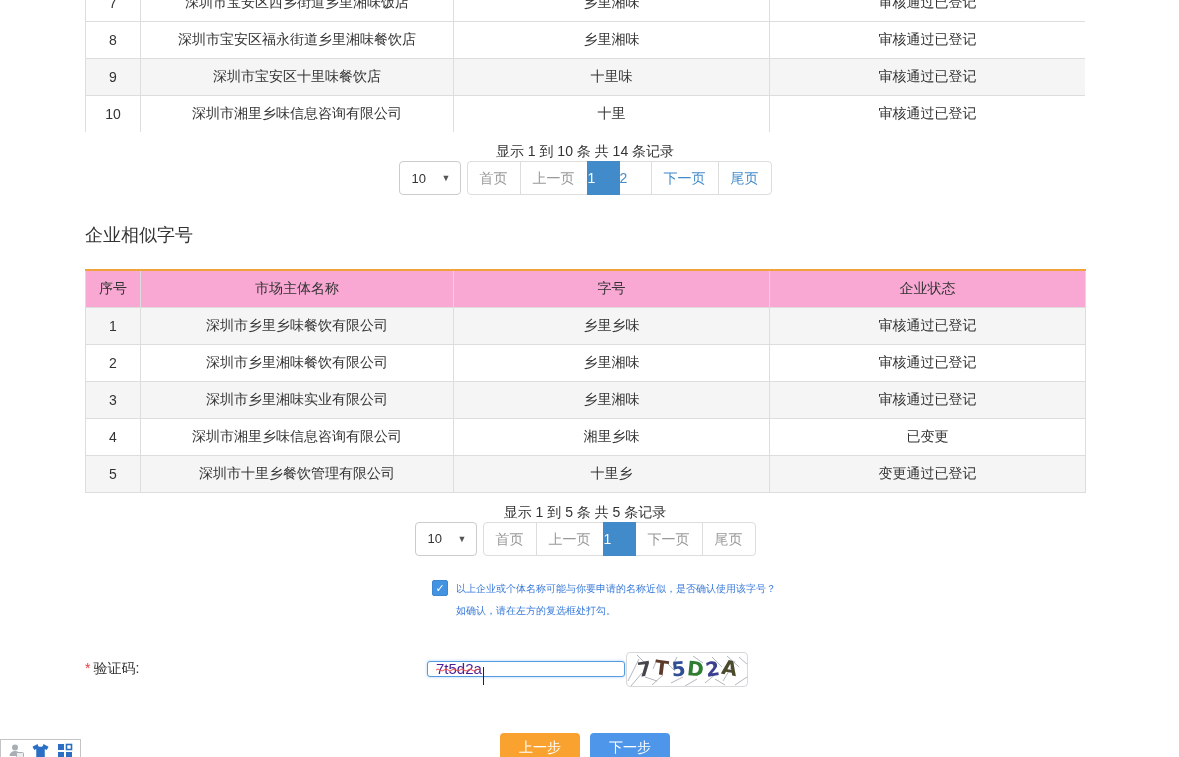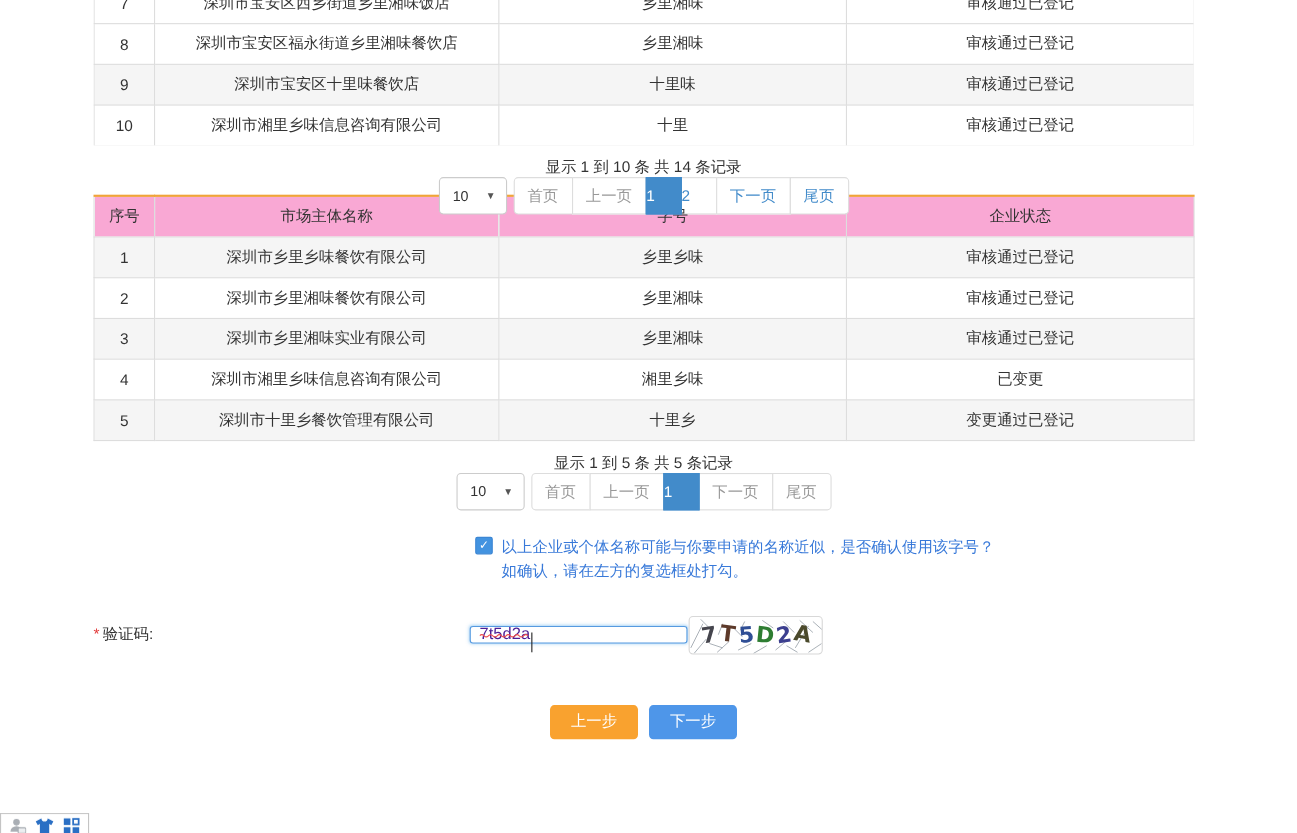--- a/index.html
+++ b/index.html
@@ -37,21 +37,21 @@
   .pg-btn.active { background:#428bca; border-color:#428bca; color:#fff; position:relative; z-index:1; }
 
   
   .section-title { margin-top:46px; margin-bottom:22px; font-size:18px; font-weight:400; color:#333; }
   .similar-table { border-top:2px solid #f0a33a; }
 
   
   .confirm-block { margin-top:40px; padding-left:347px; display:flex; align-items:flex-start; }
   .checkbox { width:16px; height:16px; background:#4393e0; border:1px solid #3c86d4; border-radius:2px;
     color:#fff; font-size:11px; line-height:14px; text-align:center; margin-top:2px; cursor:pointer; flex:none; }
-  .confirm-text { margin-left:8px; font-size:14px; color:#3879d9; line-height:22px; }
+  .confirm-text { margin-left:8px; font-size:10px; color:#3879d9; line-height:22px; }
 
   
   .captcha-row { margin-top:30px; display:flex; align-items:center; }
   .captcha-label { width:335px; text-align:left; font-size:14px; color:#333; }
   .req-mark { color:#e23a3a; margin-right:3px; }
   .captcha-input-wrap { position:relative; margin-left:7px; }
   .captcha-input { width:198px; height:16px; border:1px solid #569ae0; border-radius:3px;
     padding:0 8px; font-size:15px; color:#4c1d95; outline:none;
     box-shadow:0 0 3px rgba(82,168,236,.5); font-family:"Liberation Sans","DejaVu Sans",sans-serif; }
   .squiggle { position:absolute; left:9px; bottom:6px; }
@@ -134,20 +134,21 @@
         <div class="pg-btn disabled">首页</div>
         <div class="pg-btn disabled">上一页</div>
         <div class="pg-btn num active">1</div>
         <div class="pg-btn num link">2</div>
         <div class="pg-btn link">下一页</div>
         <div class="pg-btn link">尾页</div>
       </div>
     </div>
   </div>
 
+  <h2 class="section-title">企业相似字号</h2>
 
   <table class="tbl similar-table">
     <colgroup>
         <col class="col-no">
         <col class="col-name">
         <col class="col-brand">
         <col class="col-status">
       </colgroup>
     <thead>
       <tr>

